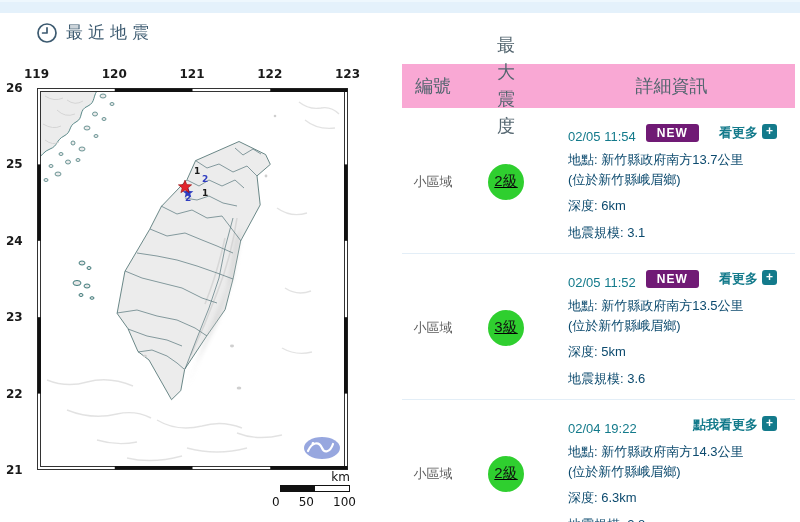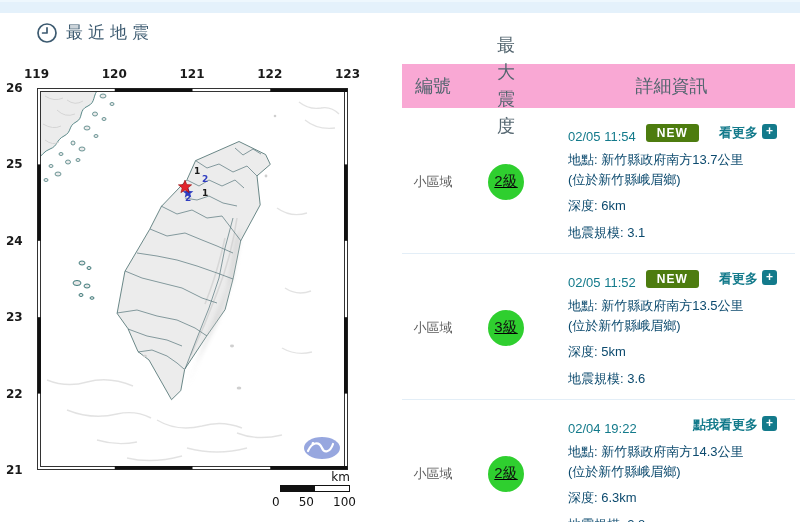--- a/index.html
+++ b/index.html
@@ -29,21 +29,21 @@
   .col-det { flex:1; text-align:center; }
   .head-int-label { display:inline-block; width:30px; line-height:1.5; }
   .t-row { display:flex; padding:13px 0 11px 0; }
   .t-row + .t-row { border-top:1px solid #e3eef7; }
   .t-row .col-id { display:flex; align-items:center; justify-content:center; color:#5a5a5a; font-size:13px; }
   .t-row .col-int { align-items:center;text-decoration:underline; }
   .int-circle { width:36px; height:36px; border-radius:50%; background:#2fcf2f; color:#111; font-size:15px; display:flex; align-items:center; justify-content:center; }
   .det { flex:1; padding:0 18px 0 20px; }
   .det-meta { display:flex; align-items:center; min-height:22px; }
   .q-date { color:#137a8b; font-size:13px;margin-top:8px; }
-  .new-badge { margin-left:10px; background:#4d7c0f; color:#fff; font-size:12px; font-weight:bold; padding:2px 11px; border-radius:3px; letter-spacing:1px; }
+  .new-badge { margin-left:10px; background:#701a75; color:#fff; font-size:12px; font-weight:bold; padding:2px 11px; border-radius:3px; letter-spacing:1px; }
   .more-link { margin-left:auto; display:flex; align-items:flex-start; gap:4px; color:#137a8b; font-size:13px; font-weight:bold; text-decoration:none; cursor:pointer; }
   .plus-icon { display:inline-flex; width:15px; height:15px; background:#137a8b; color:#fff; border-radius:3px; align-items:center; justify-content:center; font-size:12px; font-weight:bold; line-height:1; }
   .det-line { color:#0c4a6e; font-size:13px; line-height:1.5; }
   .det-loc { margin-top:6px; }
   .det-gap { margin-top:7px; }
 </style>
 </head>
 <body>
 
 <div class="page">

